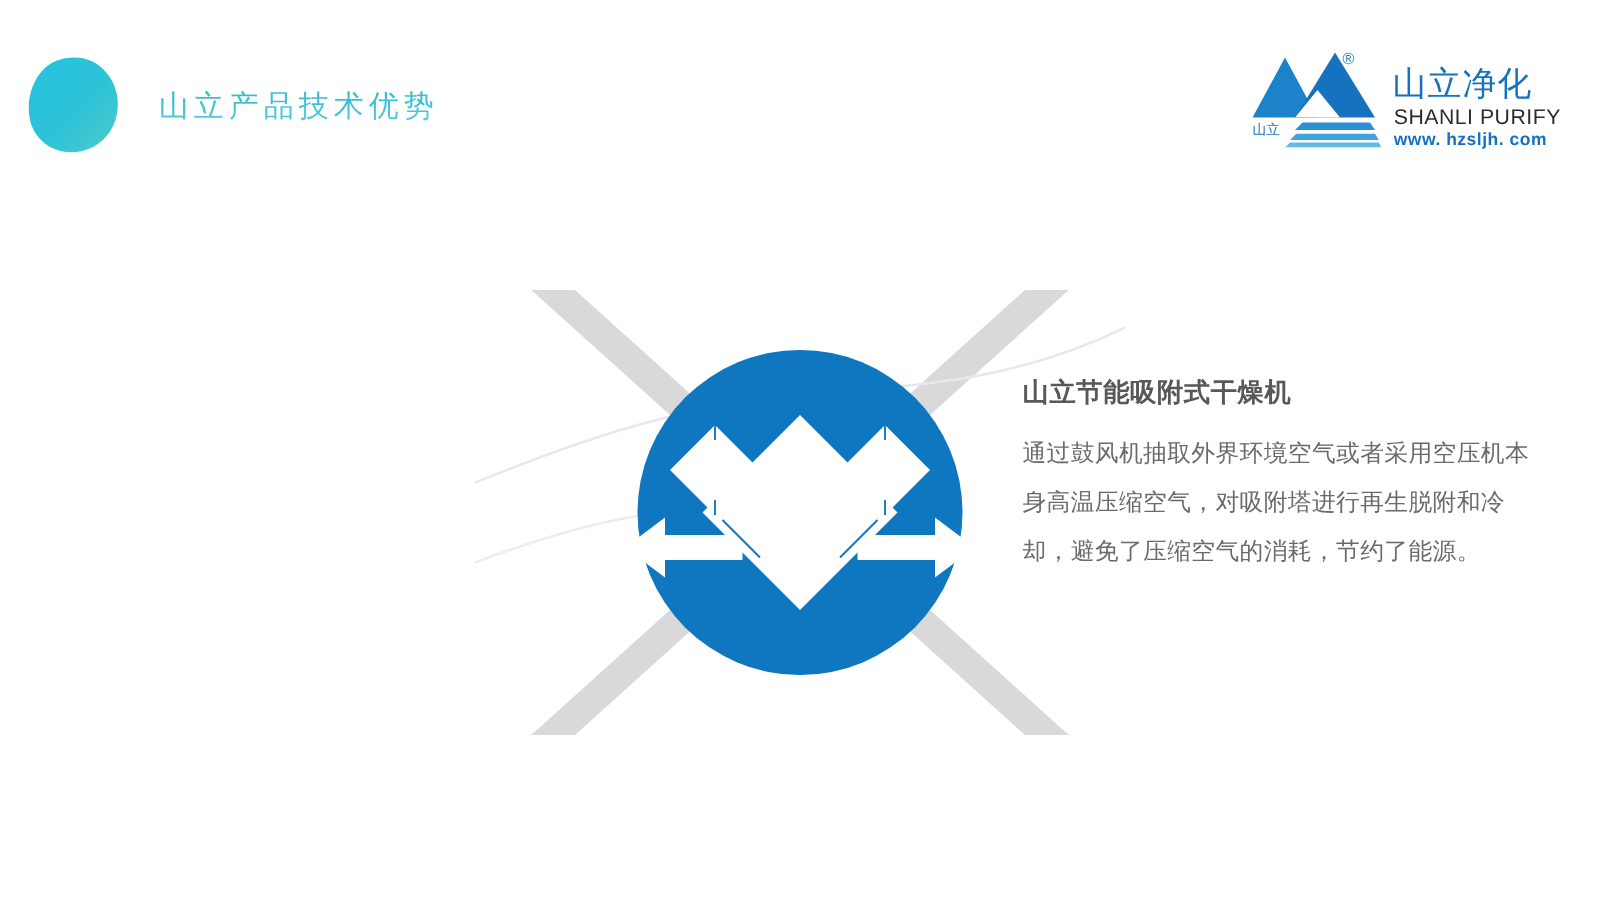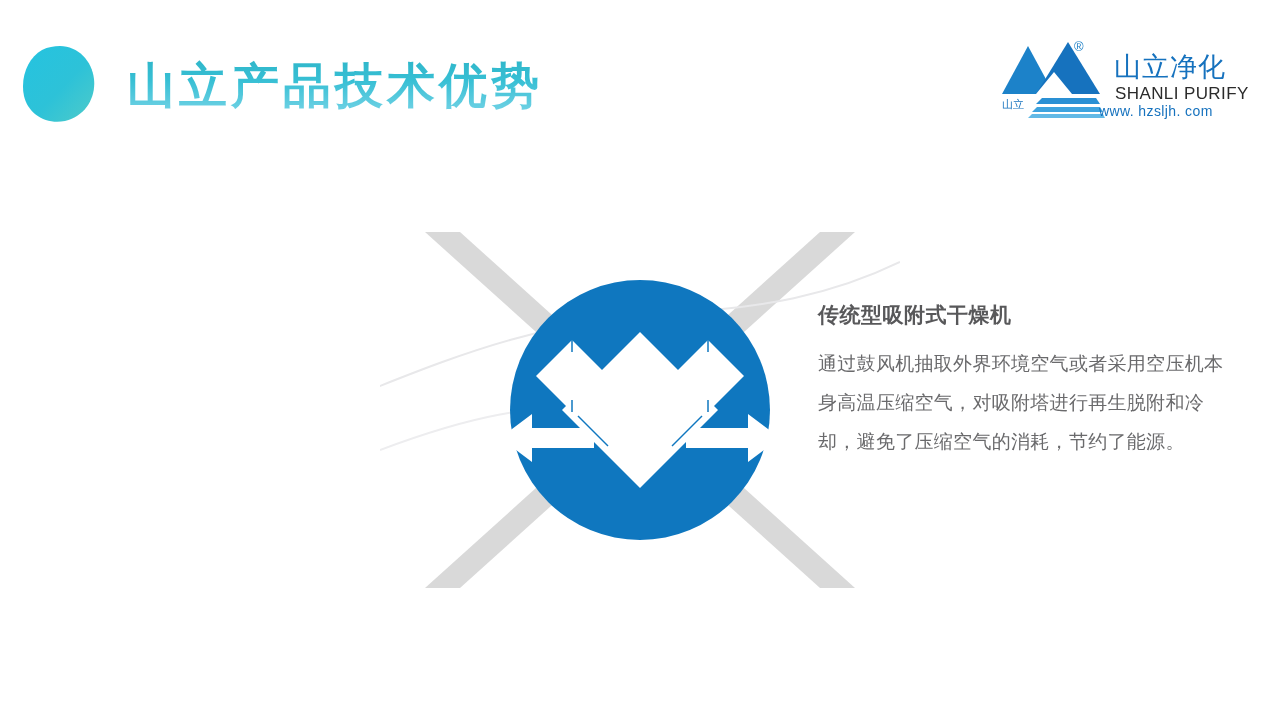--- a/index.html
+++ b/index.html
@@ -23,24 +23,24 @@
     position: absolute;
     left: 20px;
     top: 44px;
     width: 78px;
     height: 80px;
   }
   .header-title {
     position: absolute;
     left: 127px;
     top: 58px;
-    font-size: 48px;
+    font-size: 24px;
     line-height: 56px;
     letter-spacing: 4px;
-    font-weight: 700;
+    font-weight: 400;
     background: linear-gradient(180deg, #2FB6C9 0%, #37BFD4 40%, #74D3E6 100%);
     -webkit-background-clip: text;
     background-clip: text;
     color: transparent;
     -webkit-text-fill-color: transparent;
     white-space: nowrap;
   }
 
   
   .logo {
@@ -85,27 +85,27 @@
     top: 46px;
     font-size: 17px;
     line-height: 19px;
     color: #2B2B2B;
     letter-spacing: 0.4px;
     font-weight: 400;
     white-space: nowrap;
   }
   .logo-url {
     position: absolute;
-    left: 97px;
+    left: 113px;
     top: 65px;
     font-size: 14px;
     line-height: 16px;
     color: #1672BE;
     letter-spacing: 0.4px;
-    font-weight: 400;
+    font-weight: 700;
     white-space: nowrap;
   }
 
   
   .diagram {
     position: absolute;
     left: 380px;
     top: 200px;
     width: 520px;
     height: 420px;
@@ -218,17 +218,17 @@
         <line x1="328" y1="140" x2="328" y2="152"></line>
         <line x1="328" y1="200" x2="328" y2="212"></line>
         <line x1="198" y1="216" x2="228" y2="246"></line>
         <line x1="322" y1="216" x2="292" y2="246"></line>
       </g>
     </svg>
   </div>
 
 
   <div class="block block-right">
-    <p class="block-heading">传统型吸附式干燥机</p>
+    <p class="block-heading">山立节能吸附式干燥机</p>
     <p class="block-body">通过鼓风机抽取外界环境空气或者采用空压机本身高温压缩空气，对吸附塔进行再生脱附和冷却，避免了压缩空气的消耗，节约了能源。</p>
   </div>
 
 </div>
 
 </body></html>

